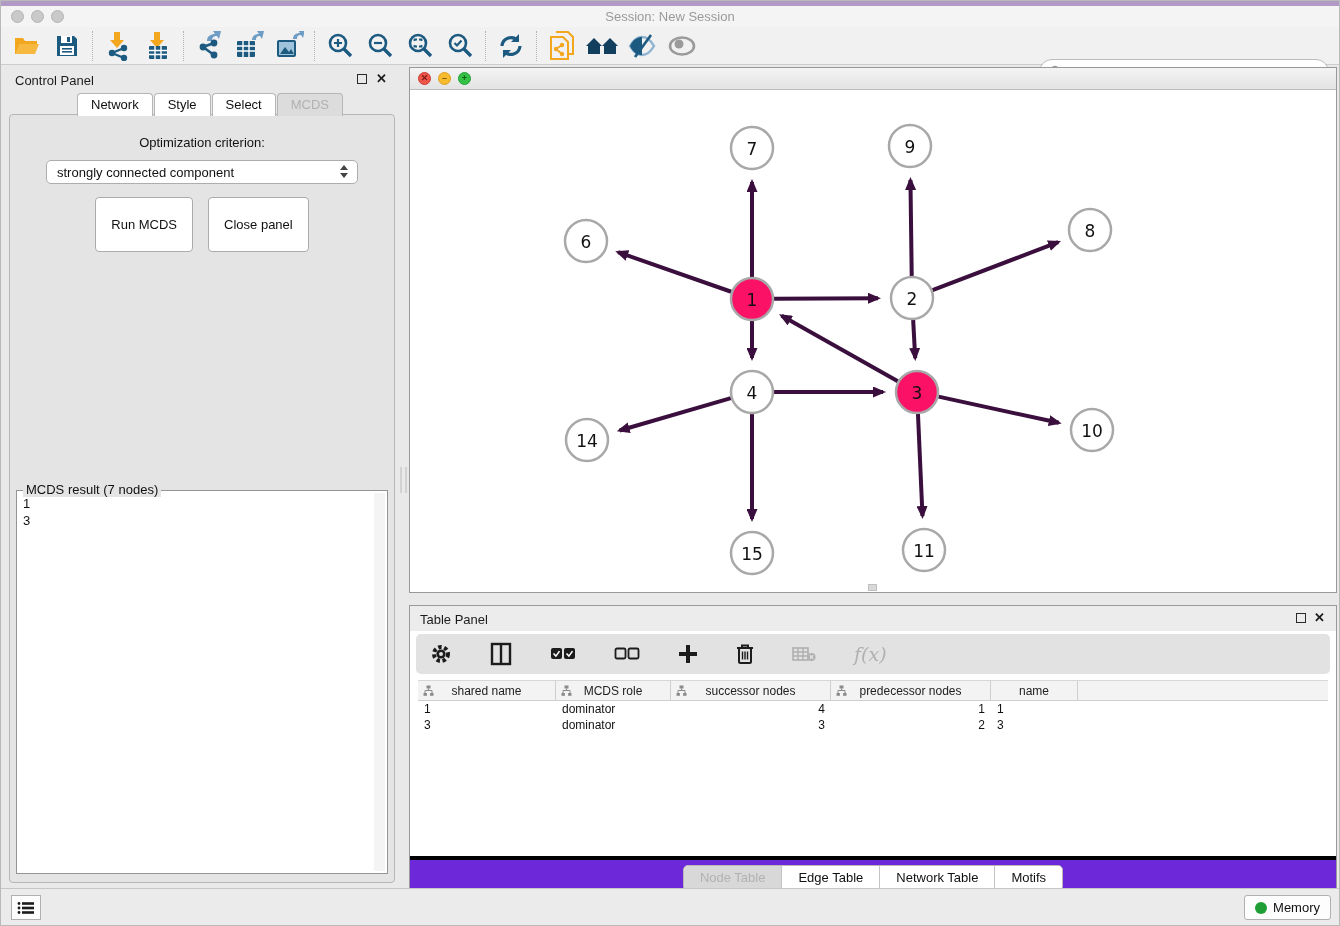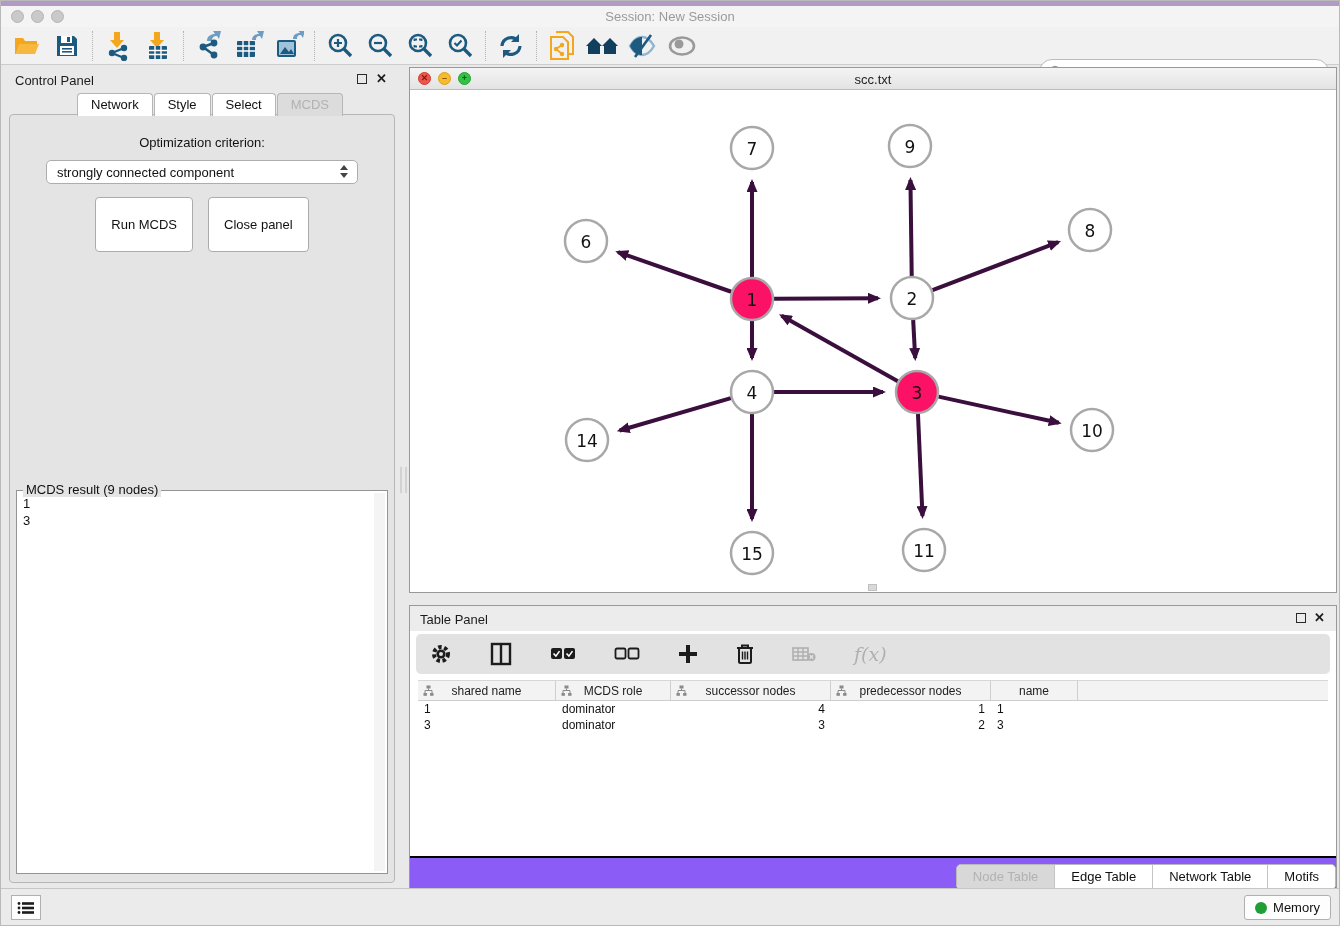--- a/index.html
+++ b/index.html
@@ -89,22 +89,22 @@
   .tpi { display:flex; align-items:center; justify-content:center; }
   .fx-label { font-family:"DejaVu Serif", serif; font-style:italic; font-size:19px; color:#b0b0b0; }
   .grid { margin:4px 8px 0; }
   .grid-head { display:flex; background:#f3f3f3; border-top:1px solid #d7d7d7; border-bottom:1px solid #cfcfcf; }
   .gh-cell { height:19px; font-size:12px; color:#222; display:flex; align-items:center;
              justify-content:center; border-right:1px solid #cfcfcf; position:relative; }
   .gh-cell svg { position:absolute; left:5px; top:4px; }
   .grid-row { display:flex; }
   .g-cell { height:16px; font-size:12px; color:#111; padding:1px 6px 0; overflow:hidden; }
   .g-cell.r { text-align:right; }
-  .tab-band { position:absolute; left:0; right:0; bottom:0; height:40px; background:#8b5cf6;
-              border-top:2px solid #000000; display:flex; align-items:center; justify-content:flex-end; }
+  .tab-band { position:absolute; left:0; right:0; bottom:0; height:40px; background:#6d28d9;
+              border-top:4px solid #000000; display:flex; align-items:center; justify-content:center; }
   .bottom-tabs { display:flex; border:1px solid #b9b9b9; border-radius:5px; overflow:hidden; background:#fff; }
   .b-tab { font-size:13px; padding:4px 16px 5px; background:#fff; color:#111; border-left:1px solid #c4c4c4; }
   .b-tab:first-child { border-left:none; }
   .b-tab.active { background:#d8d8d8; color:#b2b2b2; }
 
   
   .statusbar { position:absolute; left:0; bottom:0; width:100%; height:37px; background:#ebebeb;
                border-top:1px solid #c6c6c6; }
   .list-btn { position:absolute; left:10px; top:6px; width:30px; height:25px; background:#fdfdfd;
               border:1px solid #b0b0b0; display:flex; align-items:center; justify-content:center; }
@@ -290,35 +290,34 @@
         <span class="spin">
             <i class="up"></i>
             <i class="dn"></i>
           </span>
       </div>
       <div class="btn-row">
         <button class="pbtn">Run MCDS</button>
         <button class="pbtn">Close panel</button>
       </div>
       <div class="result-group">
-        <div class="result-legend">MCDS result (9 nodes)</div>
+        <div class="result-legend">MCDS result (7 nodes)</div>
         <div class="result-text">1
 3</div>
         <div class="result-scroll"></div>
       </div>
     </div>
   </div>
   <div class="vsplit-handle"></div>
 
   <div class="net-window">
     <div class="net-titlebar">
       <span class="tl red">✕</span>
       <span class="tl yel">–</span>
       <span class="tl grn">+</span>
-      <div class="net-title">scc.txt</div>
     </div>
     <div class="net-canvas">
       <svg id="netsvg" width="926" height="501" viewBox="0 0 926 501">
           <defs>
             <marker id="arw" markerWidth="13" markerHeight="11" refX="10" refY="5.5" orient="auto" markerUnits="userSpaceOnUse">
               <path d="M0,0 L13,5.5 L0,11 z" fill="#3a0f3d"></path>
             </marker>
           </defs>
           <line x1="342" y1="187" x2="342" y2="92" stroke="#3a0f3d" stroke-width="4" marker-end="url(#arw)"></line>
           <line x1="321.23121807335133" y1="201.7434376400866" x2="208.0972084320934" y2="162.2146872835025" stroke="#3a0f3d" stroke-width="4" marker-end="url(#arw)"></line>

